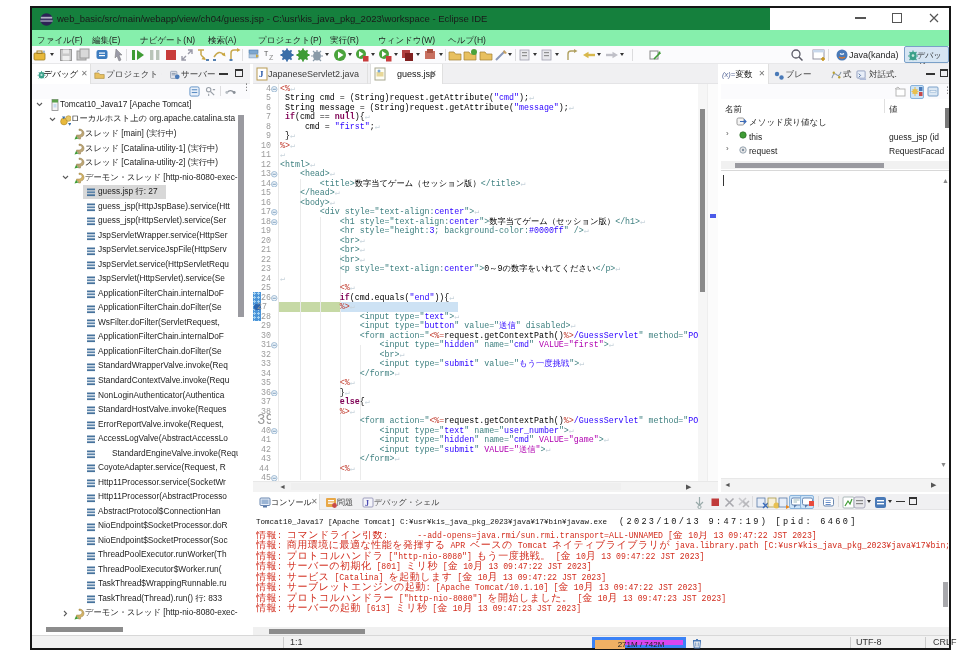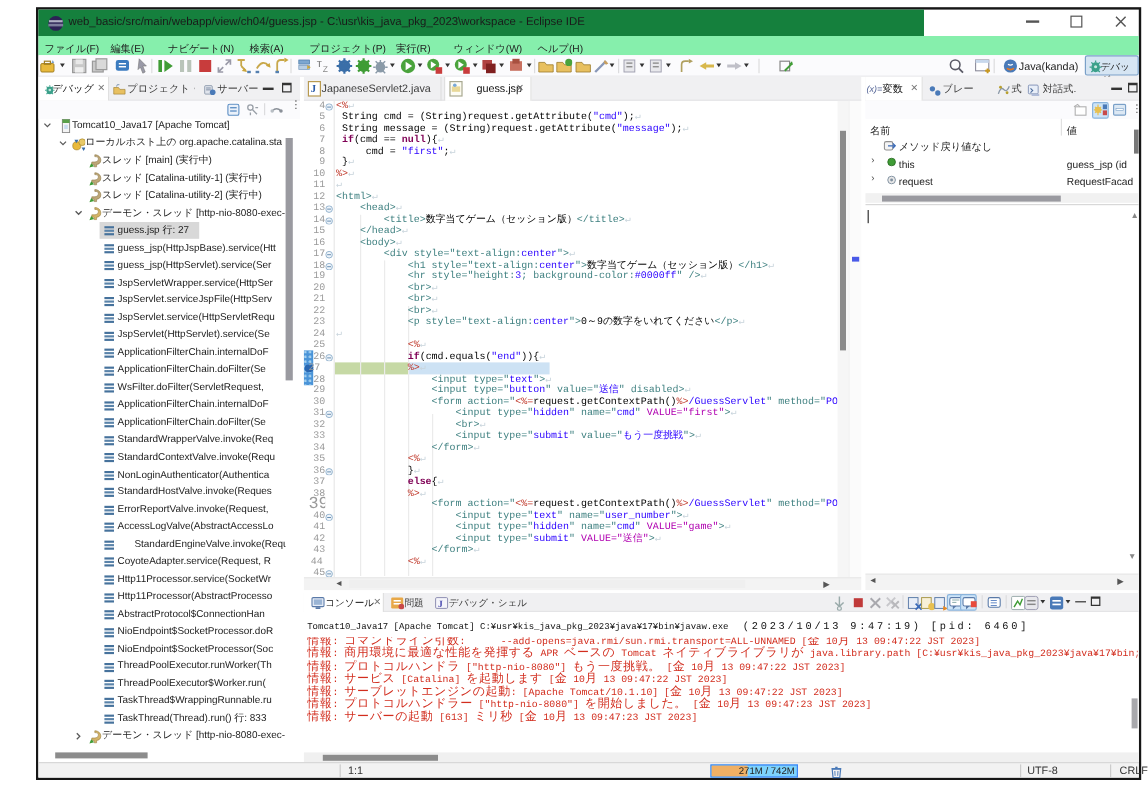--- a/index.html
+++ b/index.html
@@ -816,36 +816,37 @@
       <rect x="3" y="7" width="7" height="1.4" fill="#fff"></rect>
     </svg>
 <div class="a dd" style="left:635px;top:6px"></div>
 <div class="a" style="left:643px;top:6.5px;width:9px;height:1.5px;background:#333"></div>
 <div class="a" style="left:656px;top:3px;width:8px;height:8px;border:1.5px solid #333;border-top-width:2.5px"></div>
 <div class="a mono" style="left:3px;top:22.5px;font-size:7.5px;color:#111;white-space:pre">Tomcat10_Java17 [Apache Tomcat] C:¥usr¥kis_java_pkg_2023¥java¥17¥bin¥javaw.exe <span style="font-size:8.6px;letter-spacing:2.3px"> (2023/10/13 9:47:19) [pid: 6460]</span></div>
 <div class="a mono" style="left:3px;top:36.5px;width:692px;overflow:hidden">
 <div class="red" style="height:10.55px;line-height:10.55px;font-size:8.2px;white-space:pre"><span class="cjw">情報</span>: <span class="cjw">コマンドライン引数</span>:      --add-opens=java.rmi/sun.rmi.transport=ALL-UNNAMED [<span class="cjw">金</span> 10<span class="cjw">月</span> 13 09:47:22 JST 2023]</div>
 <div class="red" style="height:10.55px;line-height:10.55px;font-size:8.2px;white-space:pre"><span class="cjw">情報</span>: <span class="cjw">商用環境に最適な性能を発揮する</span> APR <span class="cjw">ベースの</span> Tomcat <span class="cjw">ネイティブライブラリが</span> java.library.path [C:¥usr¥kis_java_pkg_2023¥java¥17¥bin;C:¥WINDOWS¥system32;C:¥WINDOWS] </div>
 <div class="red" style="height:10.55px;line-height:10.55px;font-size:8.2px;white-space:pre"><span class="cjw">情報</span>: <span class="cjw">プロトコルハンドラ</span> ["http-nio-8080"] <span class="cjw">もう一度挑戦。</span> [<span class="cjw">金</span> 10<span class="cjw">月</span> 13 09:47:22 JST 2023]</div>
+<div class="red" style="height:10.55px;line-height:10.55px;font-size:8.2px;white-space:pre"><span class="cjw">情報</span>: <span class="cjw">サーバーの初期化</span> [801] <span class="cjw">ミリ秒</span> [<span class="cjw">金</span> 10<span class="cjw">月</span> 13 09:47:22 JST 2023]</div>
 <div class="red" style="height:10.55px;line-height:10.55px;font-size:8.2px;white-space:pre"><span class="cjw">情報</span>: <span class="cjw">サービス</span> [Catalina] <span class="cjw">を起動します</span> [<span class="cjw">金</span> 10<span class="cjw">月</span> 13 09:47:22 JST 2023]</div>
 <div class="red" style="height:10.55px;line-height:10.55px;font-size:8.2px;white-space:pre"><span class="cjw">情報</span>: <span class="cjw">サーブレットエンジンの起動</span>: [Apache Tomcat/10.1.10] [<span class="cjw">金</span> 10<span class="cjw">月</span> 13 09:47:22 JST 2023]</div>
 <div class="red" style="height:10.55px;line-height:10.55px;font-size:8.2px;white-space:pre"><span class="cjw">情報</span>: <span class="cjw">プロトコルハンドラー</span> ["http-nio-8080"] <span class="cjw">を開始しました。</span> [<span class="cjw">金</span> 10<span class="cjw">月</span> 13 09:47:23 JST 2023]</div>
 <div class="red" style="height:10.55px;line-height:10.55px;font-size:8.2px;white-space:pre"><span class="cjw">情報</span>: <span class="cjw">サーバーの起動</span> [613] <span class="cjw">ミリ秒</span> [<span class="cjw">金</span> 10<span class="cjw">月</span> 13 09:47:23 JST 2023]</div>
 </div>
 <div class="a" style="left:690px;top:88px;width:5px;height:25px;background:#a8a8ac"></div>
 <div class="a" style="left:0;top:133px;width:696px;height:8px;background:#f0f0f0"></div>
 <div class="a" style="left:16px;top:134.5px;width:96px;height:5px;background:#8c8c8c"></div>
 </div>
 <div class="a" style="left:250px;top:64px;width:3px;height:571px;background:#fff"></div>
 <div class="a" style="left:718px;top:64px;width:3px;height:428px;background:#fff"></div>
 <div class="a" style="left:253px;top:492px;width:696px;height:2px;background:#fff"></div>
 <div class="a" style="left:32px;top:635px;width:917px;height:13px;background:#f2f2f2;border-top:1px solid #d8d8d8">
 <div class="a" style="left:251px;top:1px;width:1px;height:11px;background:#ccc"></div>
 <div class="a" style="left:258px;top:1px;font-size:9px;color:#333">1:1</div>
-<div class="a" style="left:560px;top:1px;width:73px;height:11px;background:#7dd3fc;border:1px solid #3b82f6">
+<div class="a" style="left:560px;top:1px;width:94px;height:11px;background:#d946ef;border:3px solid #3b82f6">
 <div class="a" style="left:0;top:0;width:30px;height:9px;background:#f0b064"></div>
 <div class="a" style="left:0;top:0;width:92px;text-align:center;font-size:8px;color:#222;white-space:nowrap">271M / 742M</div>
 </div>
 <svg class="a" style="left:660px;top:1.5px" width="10" height="11" viewBox="0 0 10 11">
       <path d="M1.5 3 L8.5 3 L7.8 10 L2.2 10 Z" fill="none" stroke="#4a7ab8" stroke-width="1"></path>
       <path d="M1 2.5 L9 2.5 M4 1.5 L6 1.5" stroke="#4a7ab8" stroke-width="1"></path>
       <path d="M3.7 4.5 L3.9 8.5 M6.3 4.5 L6.1 8.5" stroke="#4a7ab8" stroke-width="0.8"></path>
     </svg>
 <div class="a" style="left:818px;top:1px;width:1px;height:11px;background:#ccc"></div>
 <div class="a" style="left:824px;top:1px;font-size:9px;color:#333">UTF-8</div>

